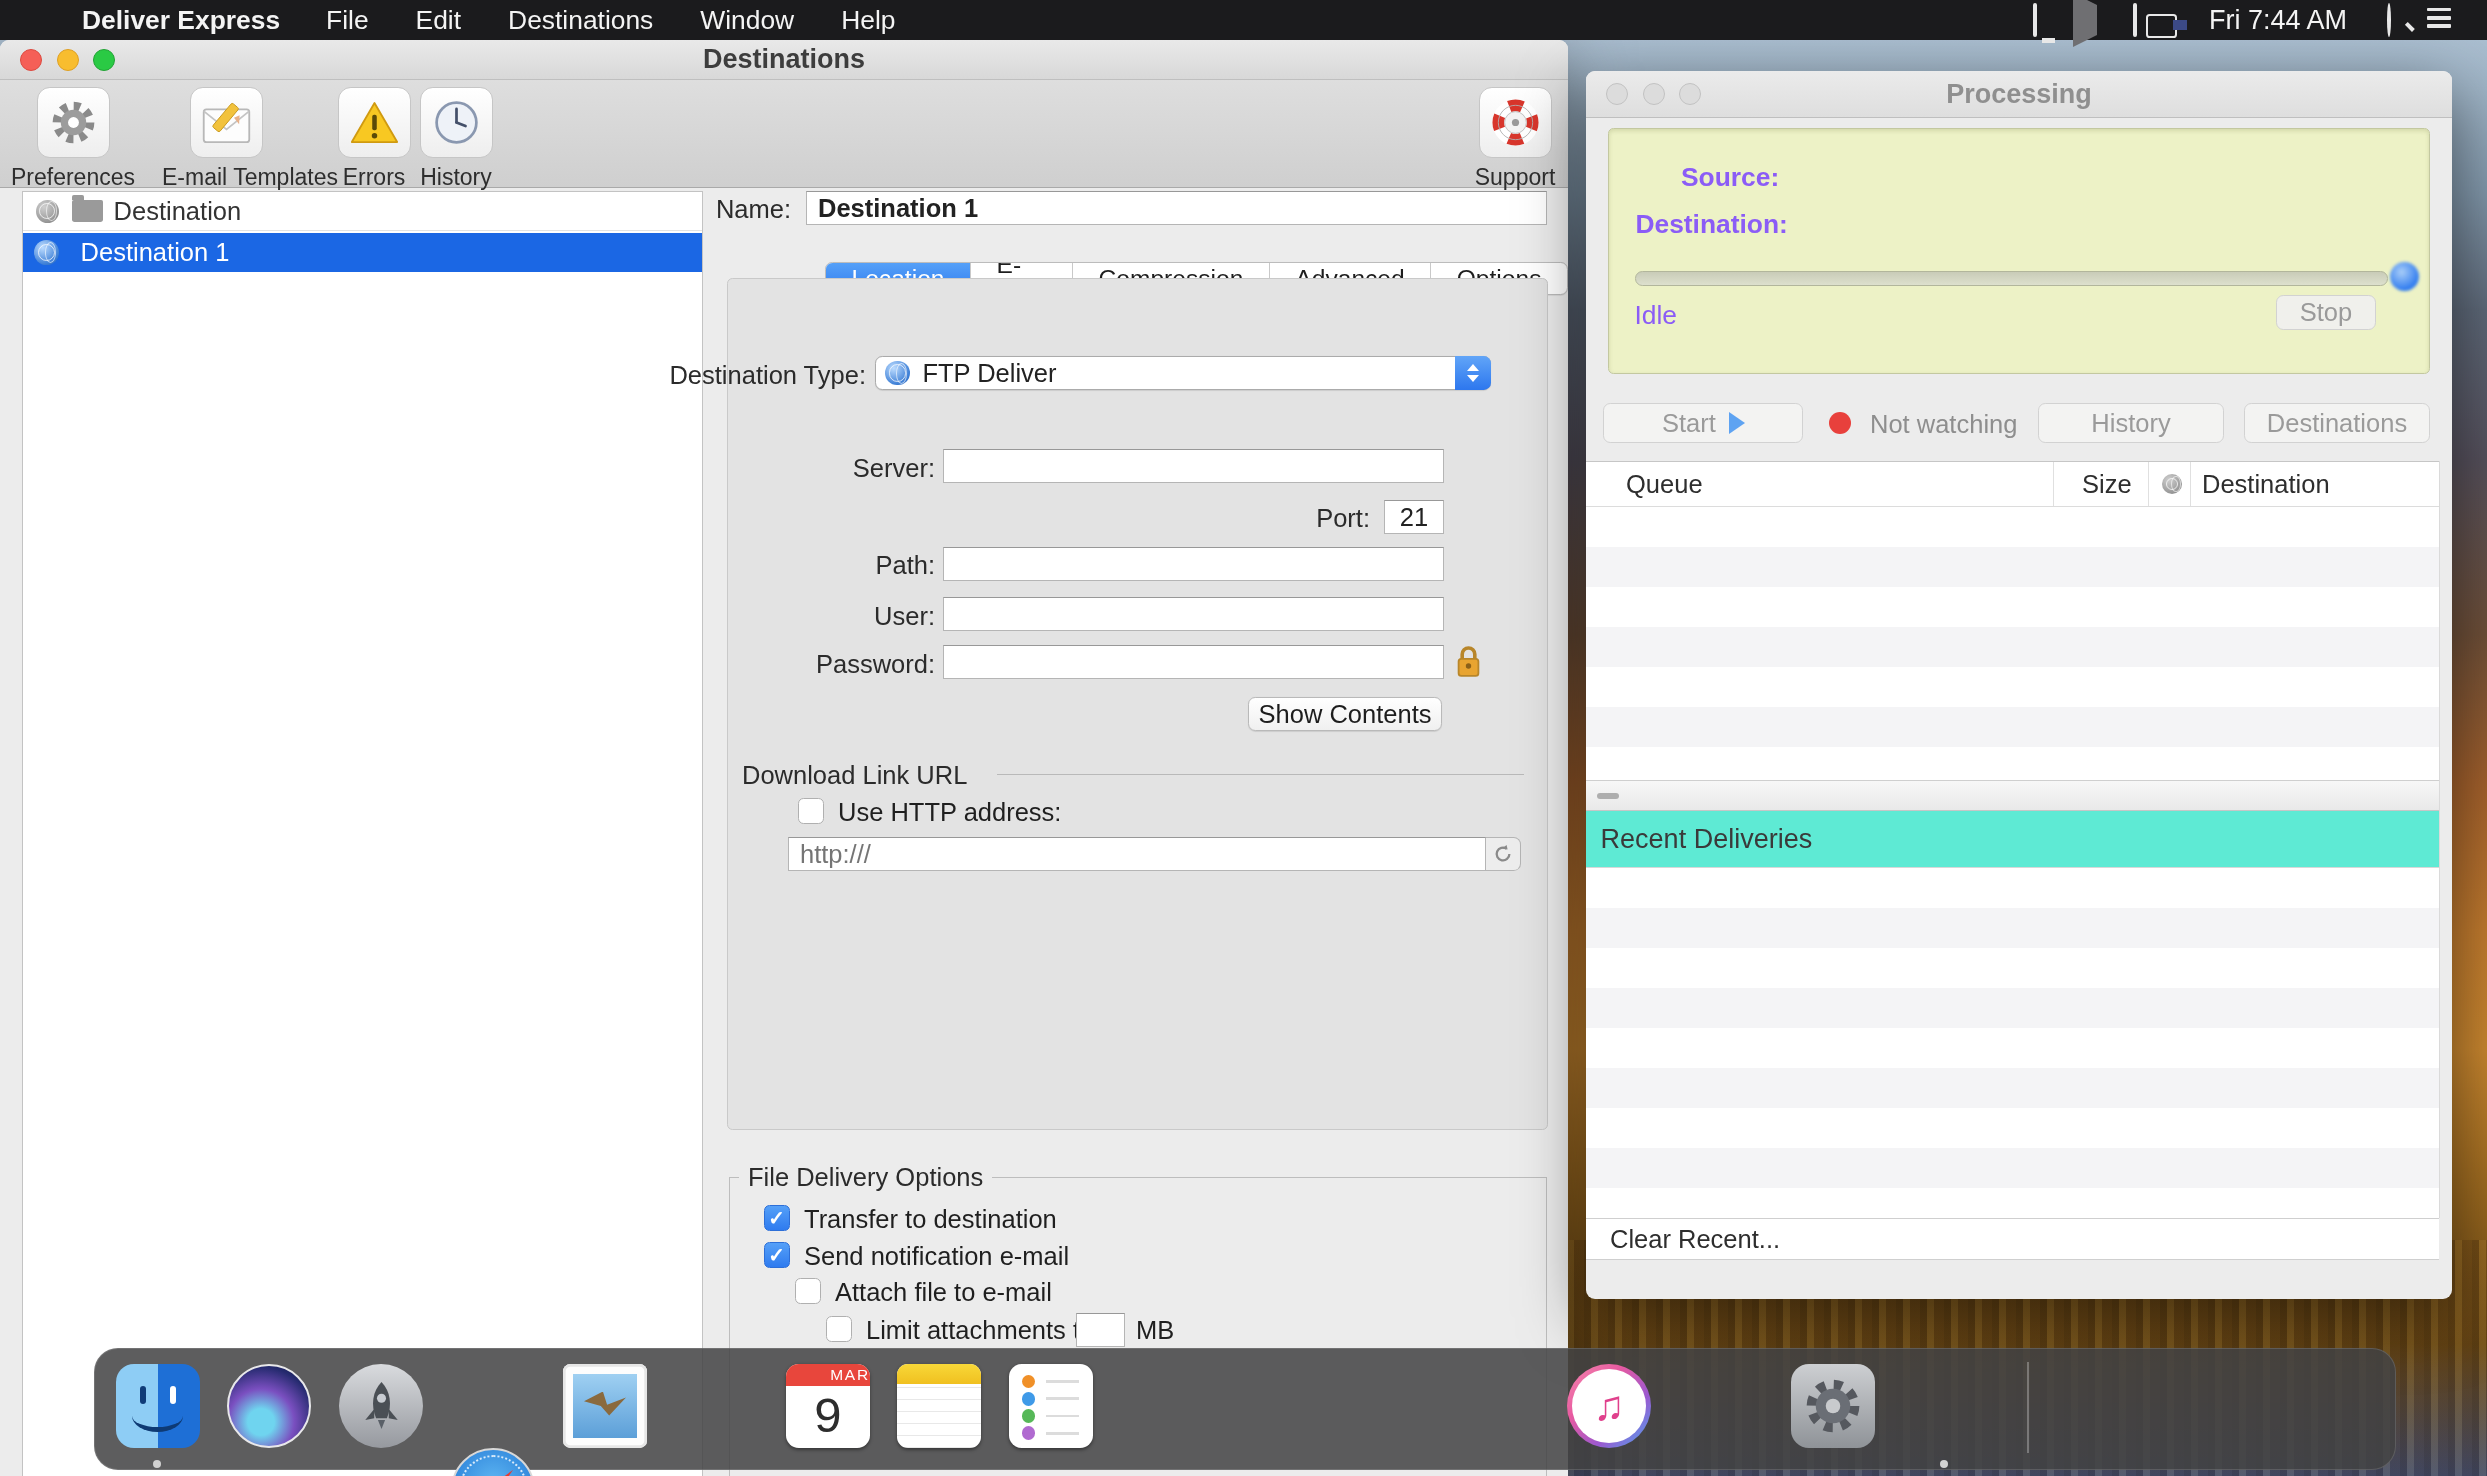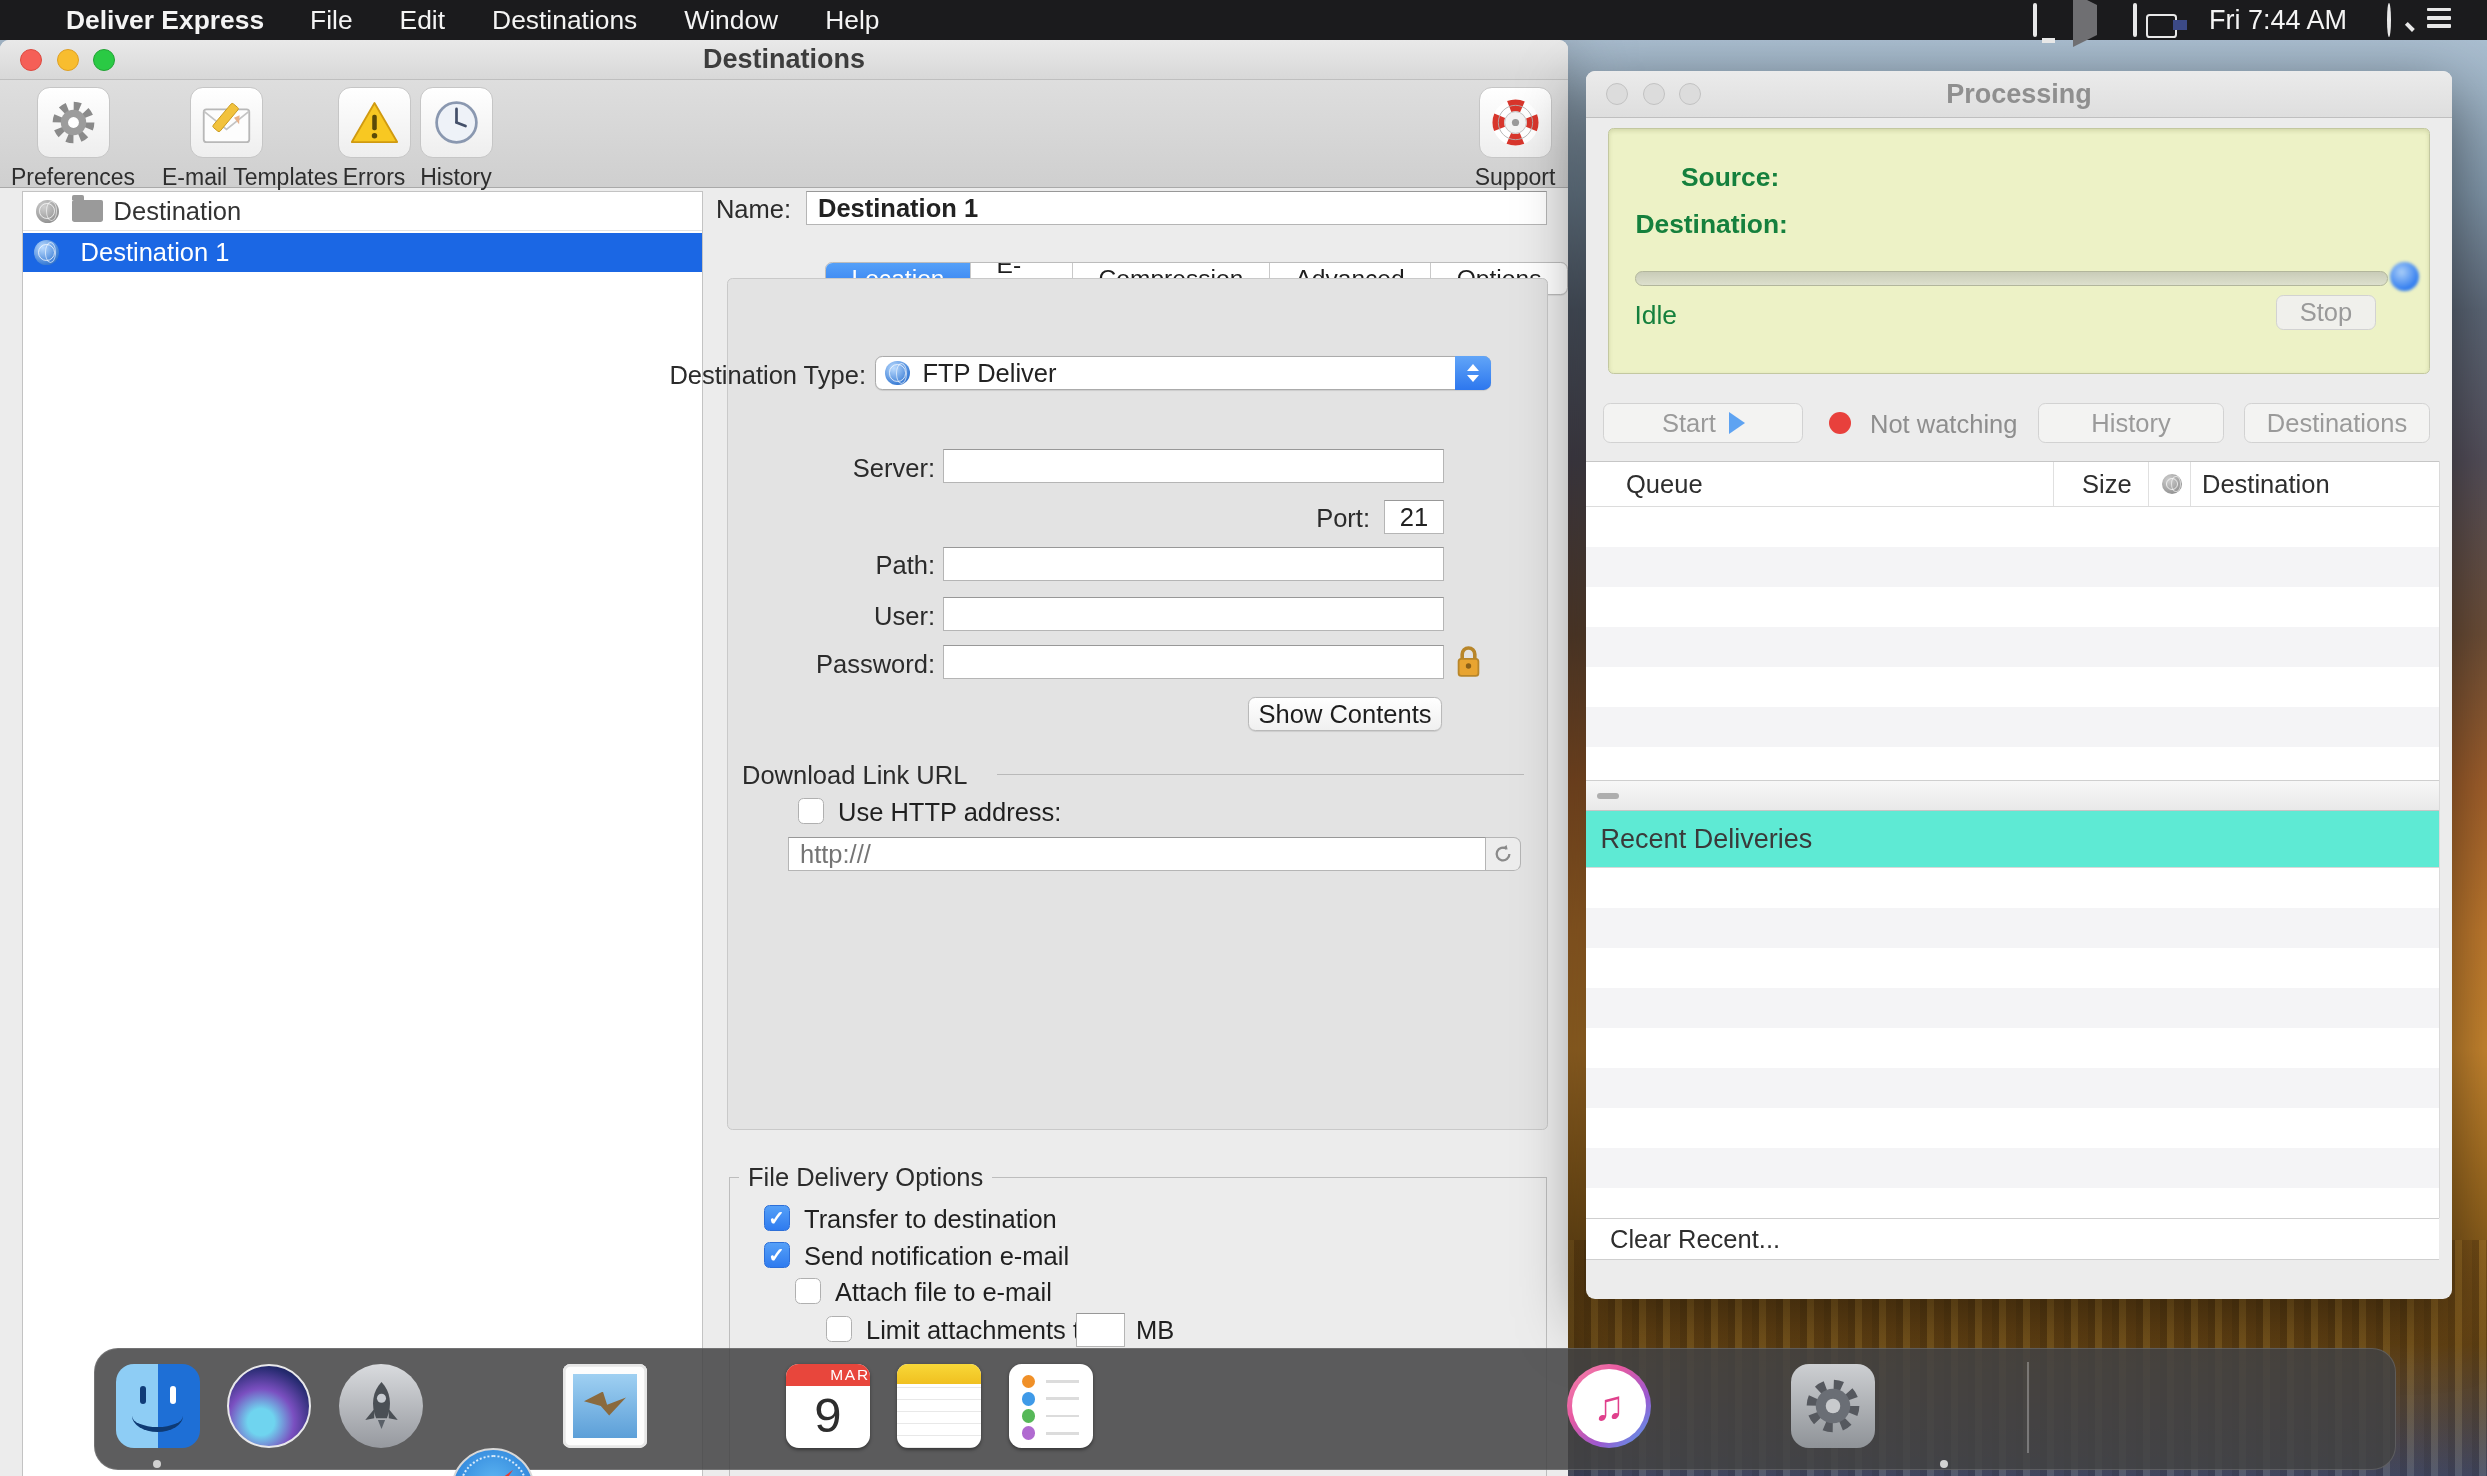--- a/index.html
+++ b/index.html
@@ -5,21 +5,21 @@
   * { margin:0; padding:0; box-sizing:border-box; }
   html,body { width:2487px; height:1477px; overflow:hidden; }
   body {
     font-family:"Liberation Sans", sans-serif;
     position:relative;
     background:linear-gradient(180deg,#b3c6d8 0%,#9fb4c6 6%,#8096a9 13%,#5d6878 21%,#55505c 31%,#6e4f38 43%,#a2602c 53%,#c07a2e 63%,#c8862f 71%,#9a681f 81%,#6b4a16 91%,#414f73 100%);
   }
   .streaks{position:absolute;left:0;right:0;bottom:0;height:237px;
     background:repeating-linear-gradient(90deg,rgba(40,20,5,.25) 0 7.3px,rgba(255,200,90,.10) 7.3px 13.7px,rgba(60,30,8,.18) 13.7px 24px);}
   
-  .menubar{position:absolute;left:0;top:0;width:2487px;height:40px;background:#1b1b1d;display:flex;align-items:center;color:#f4f4f4;font-size:26.4px;z-index:50;}
+  .menubar{position:absolute;left:0;top:0;width:2487px;height:40px;background:#1b1b1d;display:flex;align-items:center;color:#f4f4f4;font-size:26.4px;z-index:50;padding-left:16px;}
   .menubar .apple{font-size:29px;margin:0 35px 0 31px;}
   .menubar .appname{font-weight:bold;margin-right:46px;}
   .menubar .mitem{margin-right:47px;}
   .menubar .spacer{flex:1;}
   .mb-ico{display:inline-block;position:relative;margin-right:36px;}
   .ico-display{width:31px;height:22px;border:2.7px solid #e8e8e8;border-radius:3.6px;}
   .ico-display::after{content:"";position:absolute;left:9px;bottom:-7.3px;width:12.8px;height:4.6px;background:#e8e8e8;}
   .ico-cast{width:0;height:0;border-left:24px solid #6f6f72;border-top:12.8px solid transparent;border-bottom:12.8px solid transparent;}
   .ico-displays{width:31px;height:22px;border:2.7px solid #e8e8e8;border-radius:3.6px;}
   .ico-displays::after{content:"";position:absolute;left:12.8px;top:9px;width:27px;height:20px;border:2.7px solid #e8e8e8;border-radius:3.6px;background:#1b1b1d;}
@@ -80,21 +80,21 @@
   .groupbox{position:absolute;left:729px;top:1137px;width:818px;height:301px;border:0.9px solid #bdbdbd;border-bottom:none;}
   .group-title{position:absolute;left:9px;top:-15.5px;background:#ececec;padding:0 9px;font-size:25.5px;color:#2b2b2b;}
   .cb-label{position:absolute;font-size:25.5px;color:#1f1f1f;white-space:nowrap;}
   .lock-ico{position:absolute;width:27px;height:33px;}
   
   #pwin{left:1586px;top:71px;width:866px;height:1228px;border-radius:9px;}
   #pwin .titlebar{height:47px;border-radius:9px 9px 0 0;padding-left:20px;background:linear-gradient(#ebebeb,#dedede);}
   .tl-inactive{background:#dcdcdc;border:0.9px solid #c2c2c2;}
   #pwin .title-text{color:#8f8f8f;}
   .ypanel{position:absolute;left:22px;top:57px;width:822px;height:246px;background:#edf2c6;border:0.9px solid #c3c8a0;border-radius:5.5px;box-shadow:inset 0 1.8px 4.6px rgba(90,95,40,.18);}
-  .ylabel{position:absolute;font-size:26.4px;font-weight:bold;color:#15803d;}
+  .ylabel{position:absolute;font-size:26.4px;font-weight:bold;color:#8b5cf6;}
   .progress{position:absolute;left:47px;top:199px;width:753px;height:14.6px;border-radius:7.3px;background:linear-gradient(#c9ccb8,#dde0cd);border:0.9px solid #b2b69c;}
   .bluedot{position:absolute;left:804px;top:191px;width:29px;height:29px;border-radius:50%;background:radial-gradient(circle at 40% 35%,#a8cdf8,#2f7bef 70%);filter:blur(1.8px);}
   .pbtn{position:absolute;background:#f3f3f2;border:0.9px solid #d2d2d2;border-radius:7.3px;font-size:25.5px;color:#9a9a9a;display:flex;align-items:center;justify-content:center;gap:12.8px;}
   .table-hd{position:absolute;left:0;width:853px;height:46px;background:#fff;border-top:0.9px solid #c6c6c6;border-bottom:0.9px solid #dcdcdc;}
   .hd-cell{position:absolute;top:0;height:100%;display:flex;align-items:center;font-size:25.5px;color:#2e2e2e;}
   .vsep{position:absolute;top:0;bottom:0;width:0.9px;background:#e0e0e0;}
   .stripes{position:absolute;left:0;width:853px;background:repeating-linear-gradient(180deg,#ffffff 0 40px,#f4f4f6 40px 80px);}
   .scroll-edge{position:absolute;top:390px;bottom:81px;left:853px;width:0.9px;background:#dadada;}
   .splitter{position:absolute;left:0;width:853px;top:709px;height:31px;background:linear-gradient(#f7f7f7,#e9e9e9);border-top:0.9px solid #cfcfcf;border-bottom:0.9px solid #c6c6c6;}
   .split-handle{position:absolute;left:11px;top:12px;width:22px;height:6.4px;border-radius:3.6px;background:#aeaeae;}

